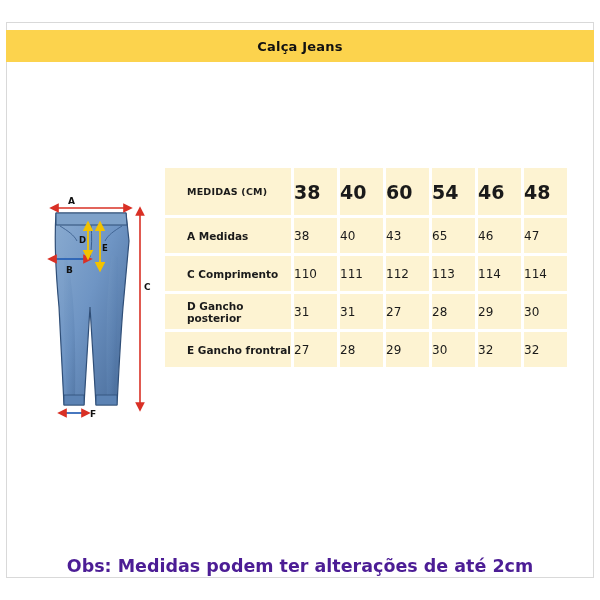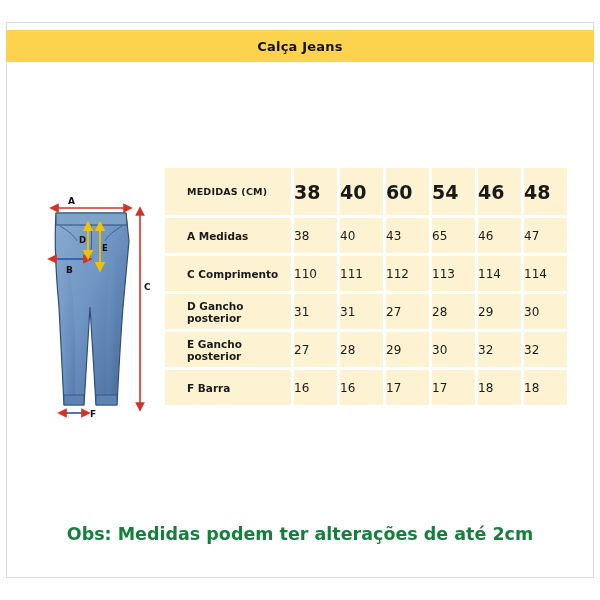--- a/index.html
+++ b/index.html
@@ -98,26 +98,26 @@
   .size-table td.val {
     width: 43px;
     height: 35px;
     font-size: 12px;
     font-weight: normal;
   }
   
   .note {
     position: absolute;
     left: 0;
-    top: 524px;
+    top: 556px;
     width: 600px;
     text-align: center;
     font-size: 17.5px;
     font-weight: bold;
-    color: #15803d;
+    color: #4c1d95;
   }
 </style>
 </head>
 <body>
 
 <div class="page">
 
   <div class="outer-frame"></div>
 
   <div class="title-bar">
@@ -220,35 +220,26 @@
       <tr>
         <td class="row-label">D Gancho posterior</td>
         <td class="val">31</td>
         <td class="val">31</td>
         <td class="val">27</td>
         <td class="val">28</td>
         <td class="val">29</td>
         <td class="val">30</td>
       </tr>
       <tr>
-        <td class="row-label">E Gancho posterior</td>
+        <td class="row-label">E Gancho frontral</td>
         <td class="val">27</td>
         <td class="val">28</td>
         <td class="val">29</td>
         <td class="val">30</td>
         <td class="val">32</td>
         <td class="val">32</td>
       </tr>
-      <tr>
-        <td class="row-label">F Barra</td>
-        <td class="val">16</td>
-        <td class="val">16</td>
-        <td class="val">17</td>
-        <td class="val">17</td>
-        <td class="val">18</td>
-        <td class="val">18</td>
-      </tr>
     </tbody>
   </table>
 
   <div class="note">Obs: Medidas podem ter alterações de até 2cm</div>
 
 </div>
 
 </body></html>

